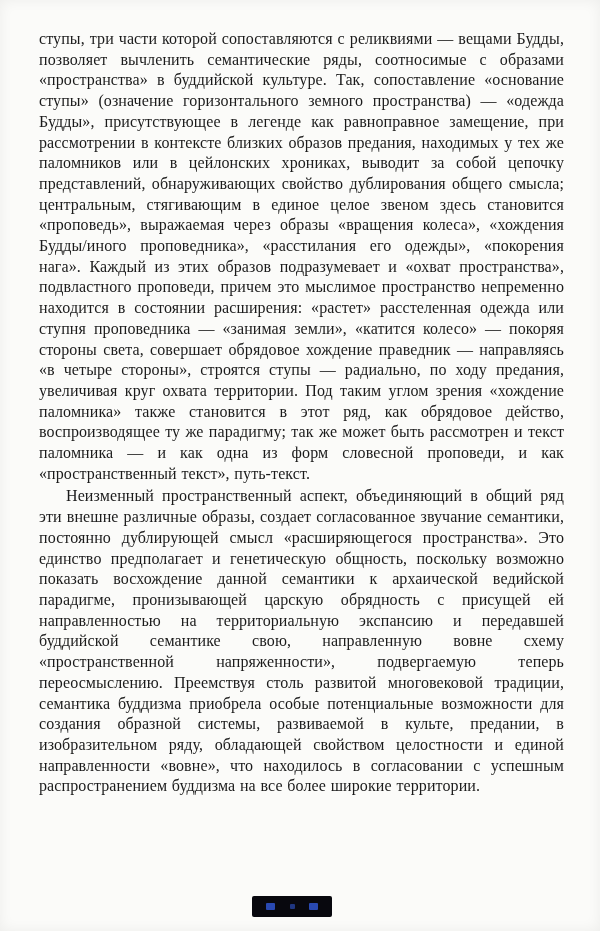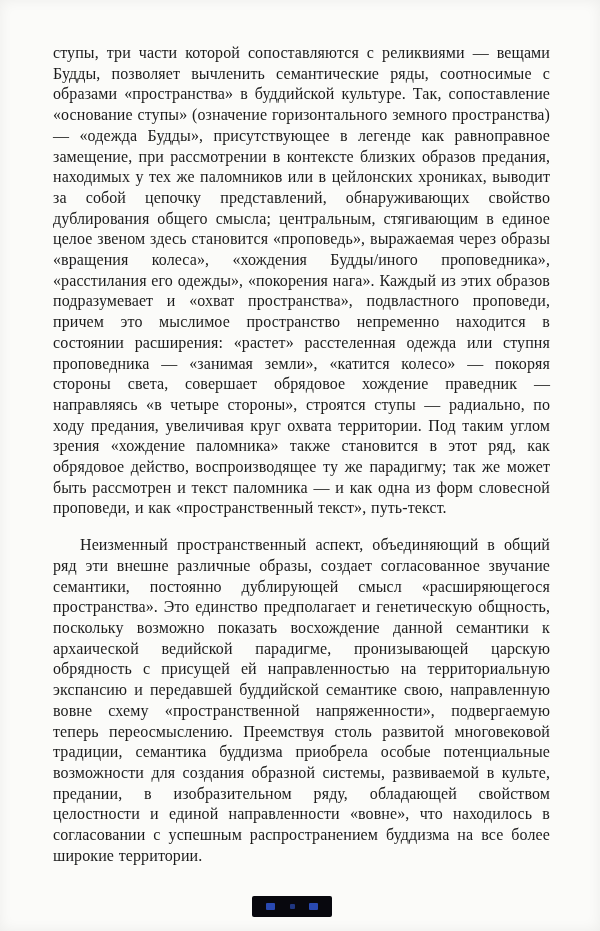--- a/index.html
+++ b/index.html
@@ -25,21 +25,21 @@
     box-shadow: inset 0 0 14px rgba(0,0,0,0.06);
     overflow: hidden;
   }
   .text-block {
     position: absolute;
     top: 27px;
     left: 37px;
     width: 529px;
   }
   .para {
-    margin: 16px;
+    margin: 2px;
     font-size: 16px;
     line-height: 20.7px;
     text-align: justify;
     letter-spacing: 0.1px;
     word-spacing: 0.6px;
     hyphens: auto;
     -webkit-hyphens: auto;
   }
   .para.indent {
     text-indent: 27px;

